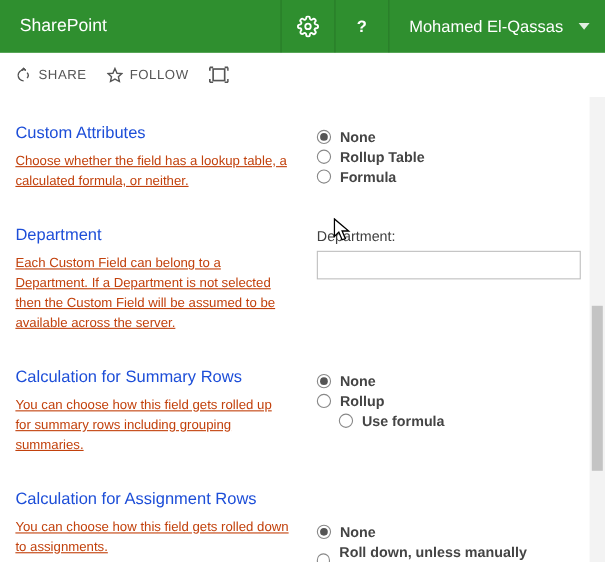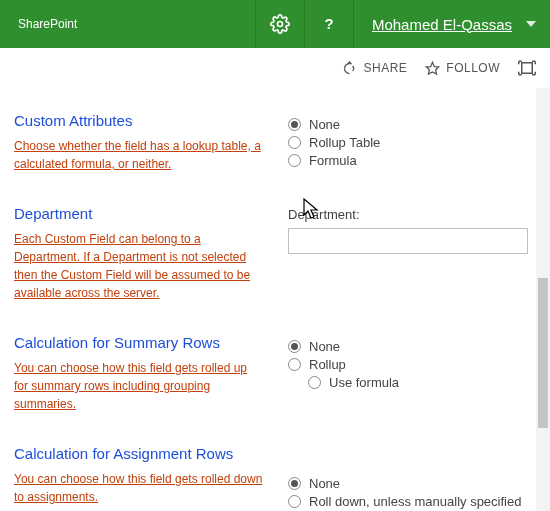--- a/index.html
+++ b/index.html
@@ -1,36 +1,36 @@
 <!DOCTYPE html>
 <html><head>
 <meta charset="utf-8">
 <style>
   * { box-sizing: border-box; margin: 0; padding: 0; }
   body { font-family: "Segoe UI", Arial, sans-serif; font-size: 13px; color: #444; background: #fff; width: 550px; }
   .topbar { background: #2f8f2f; color: #fff; height: 48px; display: flex; align-items: stretch; }
-  .brand { font-size: 12px; font-weight: 400; padding: 0 18px; display: flex; align-items: center; flex: 0 0 auto; color:#ffffff;}
+  .brand { font-size: 16px; font-weight: 400; padding: 0 18px; display: flex; align-items: center; flex: 0 0 auto; color:#ffffff;}
   .topbar-spacer { flex: 1; }
   .top-divider { width: 1px; background: rgba(0,0,0,0.15); }
   .top-btn { width: 48px; display:flex; align-items:center; justify-content:center; cursor:pointer; }
-  .user-cell { display:flex; align-items:center; padding: 0 14px 0 18px; cursor:pointer; gap:14px;text-decoration:underline; }
+  .user-cell { display:flex; align-items:center; padding: 0 14px 0 18px; cursor:pointer; gap:14px; }
   .user-name { font-size: 15px; color:#fff; }
   .caret { width:0;height:0;border-left:5px solid transparent;border-right:5px solid transparent;border-top:6px solid rgba(255,255,255,0.85); }
   svg { display:block; }
-  .cmdbar { height:40px; border-bottom:0; display:flex; align-items:center; justify-content:flex-end; gap:18px; padding: 0 14px; color:#555;margin-left:21px; }
+  .cmdbar { height:40px; border-bottom:0; display:flex; align-items:center; gap:18px; padding: 0 14px; color:#555; }
   .cmd { display:flex; align-items:center; gap:6px; font-size:12px; letter-spacing:0.5px; cursor:pointer; color:#555;}
   .content-wrap { position:relative; height: 423px; overflow:hidden; }
   .content { padding: 10px 22px 20px 14px; }
   .section { display:flex; gap: 24px; padding: 14px 0 18px 0; }
   .section + .section { }
   .left { width: 250px; flex: 0 0 250px; }
   .right { flex:1; padding-top: 2px; }
   .sect-title { color:#1d4ed8; font-size:15px; margin-bottom:8px; font-weight:400;}
   .sect-desc { color:#c2410c; font-size:12px; line-height:1.5;text-decoration:underline; }
-  .radio-row { display:flex; align-items:center; gap:8px; margin: 3px 0; font-size:13px; color:#444; }
+  .radio-row { display:flex; align-items:center; gap:8px; margin: 3px 0; font-size:13px; color:#444;font-weight:bold; }
   .radio { width:13px; height:13px; border:1px solid #888; border-radius:50%; background:#fff; display:inline-flex; align-items:center; justify-content:center; cursor:pointer;}
   .radio.indent { margin-left: 20px; }
   .radio.selected::after { content:""; width:7px; height:7px; background:#555; border-radius:50%; }
   .cursor { position:absolute; left:303px; top:110px; pointer-events:none; }
   .field-label { font-size:13px; color:#404040; margin-bottom:6px; }
   .text-input { width:100%; height:26px; border:1px solid #bfbfbf; background:#fff; padding:2px 6px; font-size:13px; }
   .scrollbar-track { position:absolute; right:0; top:0; bottom:0; width:14px; background:#f3f3f3; }
   .scrollbar-thumb { position:absolute; right:2px; width:10px; top:190px; height:150px; background:#c4c4c4; border-radius:0; cursor:pointer;}
 </style>
 </head>

